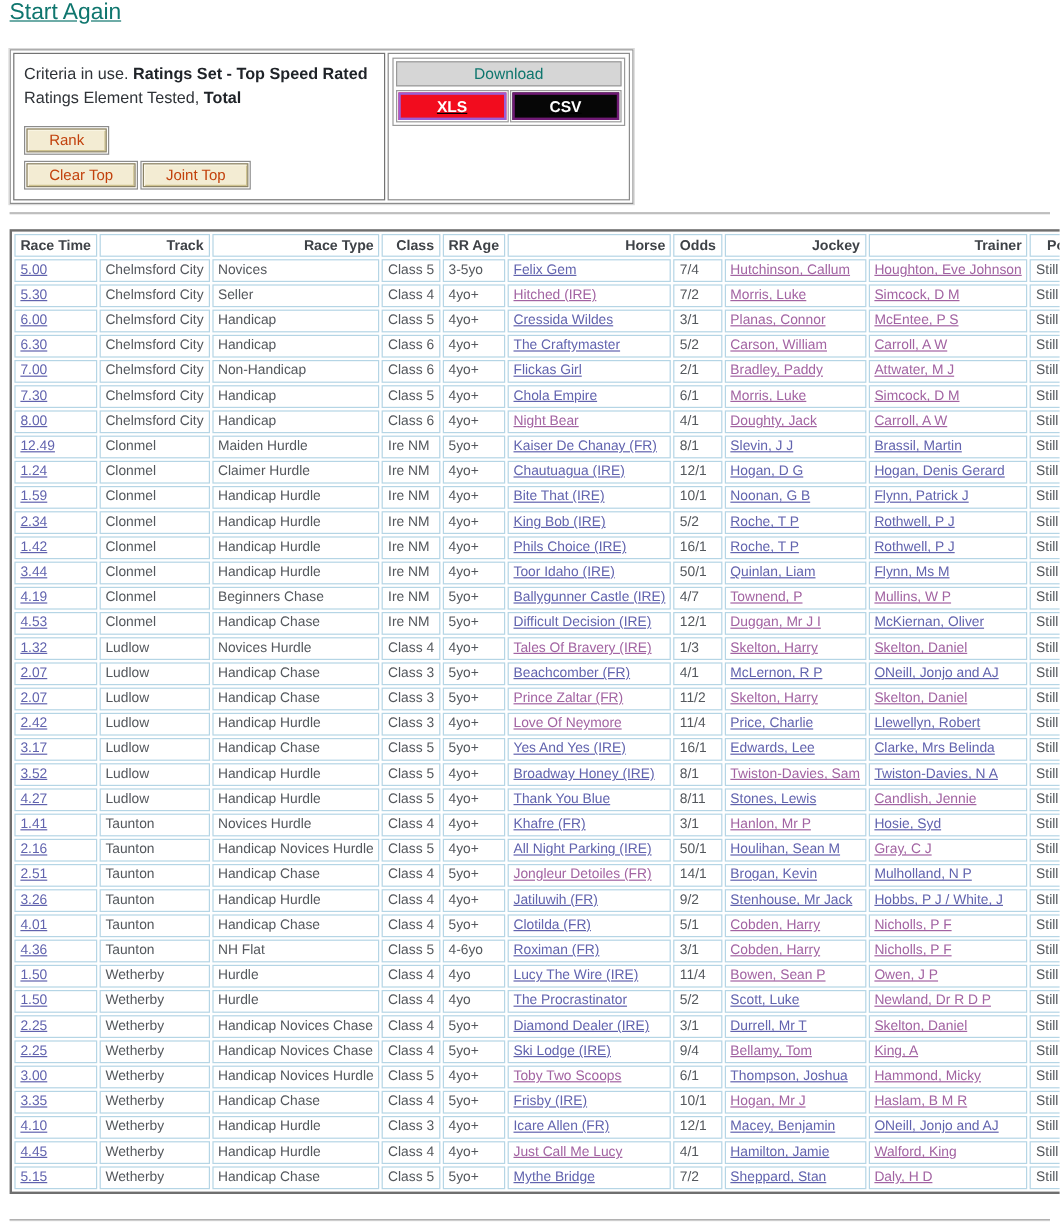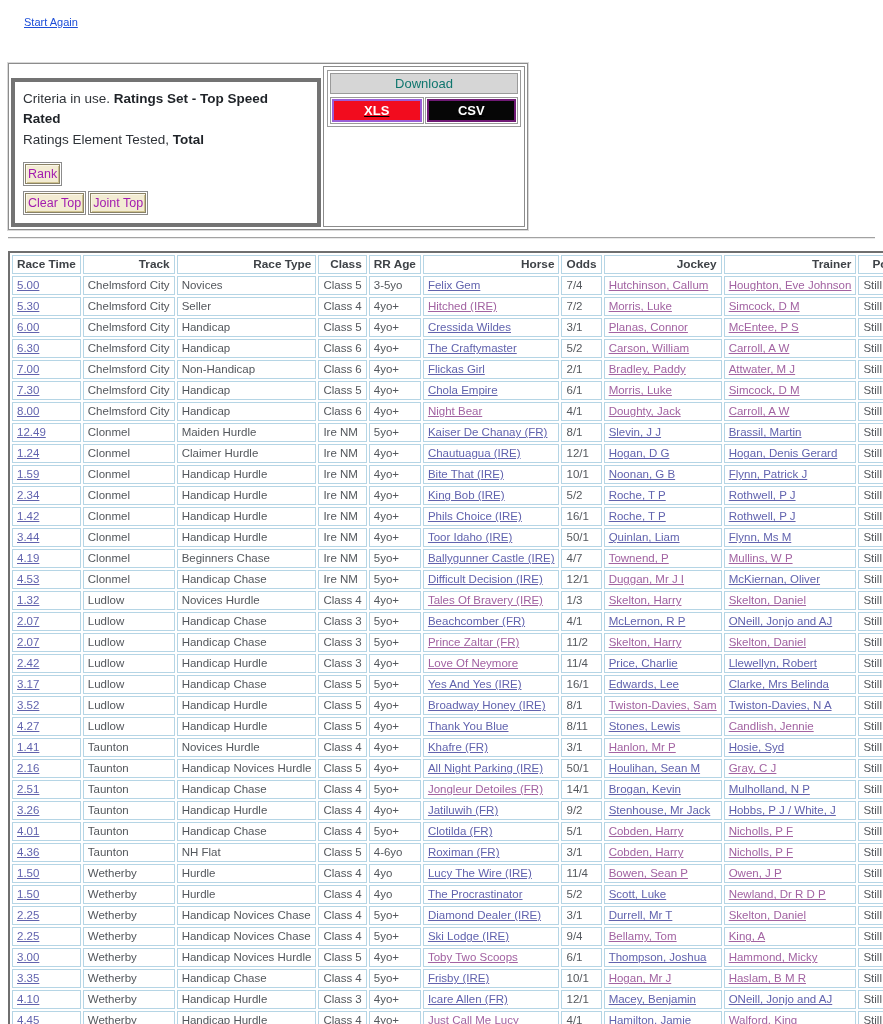--- a/index.html
+++ b/index.html
@@ -1,30 +1,30 @@
 <!DOCTYPE html>
 <html><head>
 <meta charset="utf-8">
 <style>
   html,body { margin:0; padding:0; background:#fff; }
   body { font-family:"Liberation Sans", sans-serif; padding:0 8px; width:867px; }
 
   
-  .start-again { display:inline-block; margin:16px; padding-top:0; font-size:11px; color:#1d4ed8;
+  .start-again { display:inline-block; margin:0; padding-top:0; font-size:19px; color:#0f766e;
                  text-decoration:underline; cursor:pointer; }
 
   
   .panel { display:flex; width:514px; border:1px solid #8c8c8c; outline:1px solid #d9d9d9;
            margin-top:19px; padding:2px; gap:2px; background:#fff; }
-  .criteria-cell { flex:1; border:4px solid #737373; padding:7px 8px 8px 8px;margin-top:12px; }
+  .criteria-cell { flex:1; border:1px solid #737373; padding:7px 8px 8px 8px; }
   .criteria-text { font-size:13.5px; color:#2f3338; line-height:1.5; }
   .criteria-text b { color:#1f2328; }
   .btn-frame { display:inline-block; border:1px solid #8c8c8c; padding:1px; background:#fff; }
-  .beige-btn { background:#f3ecd3; border:1px solid #8a8266; color:#a21caf; font-size:12.5px;
-               font-family:"Liberation Sans", sans-serif; padding:2px 2px; cursor:pointer;
+  .beige-btn { background:#f3ecd3; border:1px solid #8a8266; color:#c2410c; font-size:12.5px;
+               font-family:"Liberation Sans", sans-serif; padding:2px 18px; cursor:pointer;
                box-shadow: inset 1px 1px 0 #fbf7e9, inset -1px -1px 0 #cec28f; }
   .rank-row { margin-top:12px; }
   .clear-row { margin-top:5px; display:flex; gap:2px; }
 
   .download-cell { width:194px; border:1px solid #8c8c8c; padding:3px; }
   .download-table { border:1px solid #9a9a9a; padding:2px; }
   .download-header { background:#d6d6d6; border:1px solid #9a9a9a; text-align:center;
                      font-size:13px; color:#0f766e; padding:2px 0; }
   .download-buttons { display:flex; gap:1px; margin-top:3px;text-decoration:underline; }
   .dl-btn-frame { flex:1; border:1px solid #9a9a9a; padding:1px; background:#fff; }

